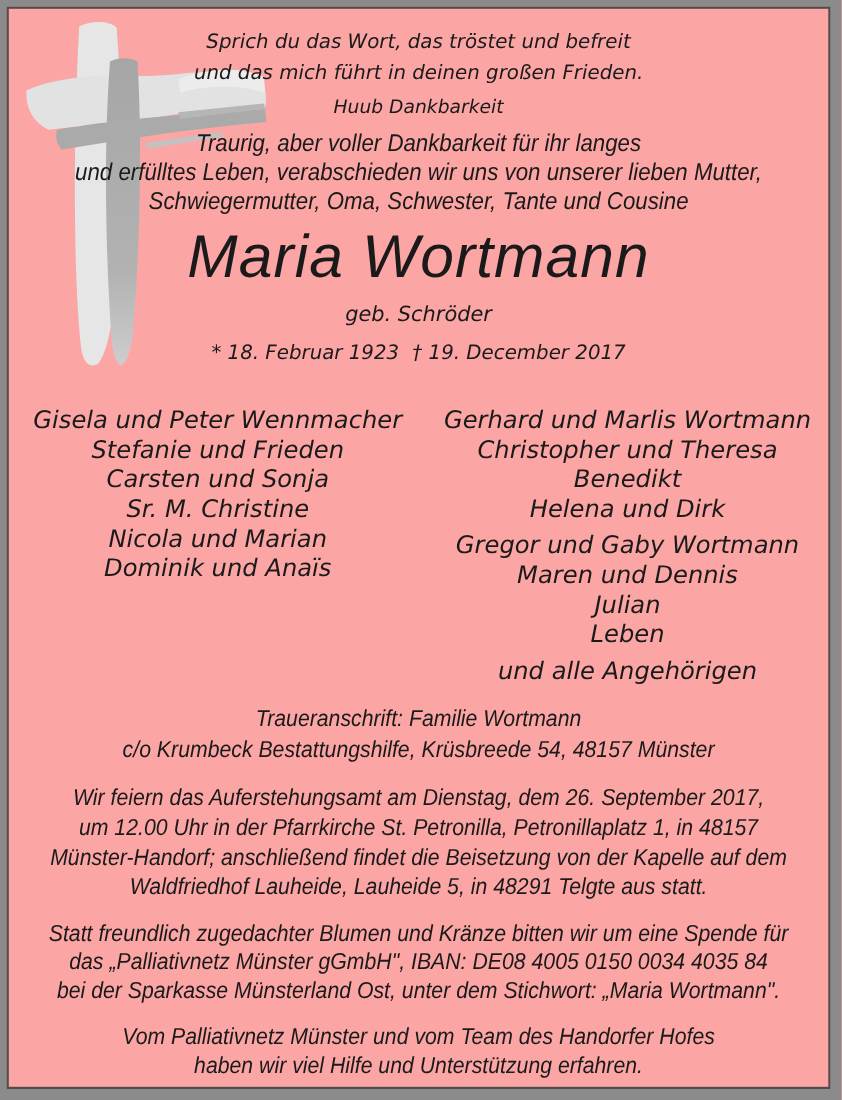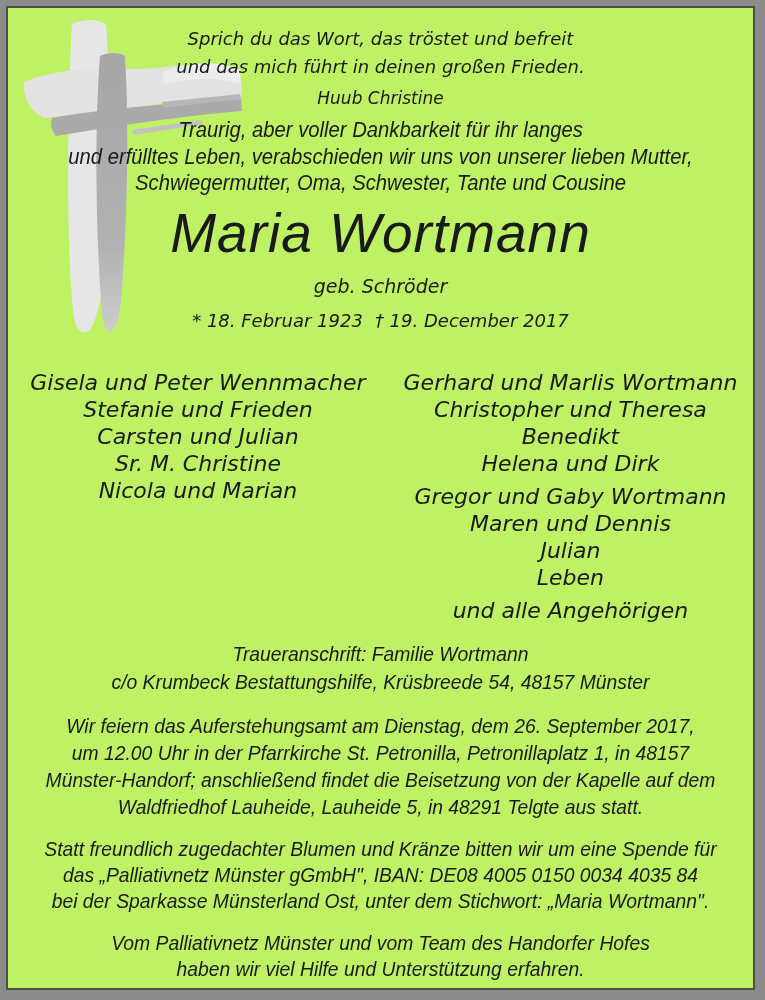--- a/index.html
+++ b/index.html
@@ -6,21 +6,21 @@
   body {
     width:765px; height:1000px;
     background:#8b8b8b;
     position:relative;
     font-style:italic;
     color:#1a1a1a;
     overflow:hidden;
   }
   .notice {
     position:absolute; left:6px; top:6px; width:749px; height:984px;
-    background:#bef264;
+    background:#fca5a5;
     border:2px solid #4e4e4e;
     box-sizing:border-box;
     overflow:hidden;
   }
   .watermark {
     position:absolute; left:4px; top:4px; width:232px; height:326px;
     z-index:0; pointer-events:none;
   }
   .block {
     position:absolute; left:0; right:0;
@@ -70,43 +70,44 @@
     <path fill="#aaaaaa" d="M40,106 C90,97 150,92 229,87 L230,99 C170,104 110,113 44,124 C39,118 38,111 40,106 Z"></path>
     <path fill="#b6b6b6" d="M150,90 L228,82 L229,87 L152,96 Z"></path>
     <path fill="#c2c2c2" d="M120,118 L190,108 L191,112 L122,123 Z"></path>
   </svg>
 
   <div class="block wide quote">
     <div>Sprich du das Wort, das tröstet und befreit</div>
     <div>und das mich führt in deinen großen Frieden.</div>
   </div>
 
-  <div class="block wide author">Huub Christine</div>
+  <div class="block wide author">Huub Dankbarkeit</div>
 
   <div class="block narrow intro">
     <div>Traurig, aber voller Dankbarkeit für ihr langes</div>
     <div>und erfülltes Leben, verabschieden wir uns von unserer lieben Mutter,</div>
     <div>Schwiegermutter, Oma, Schwester, Tante und Cousine</div>
   </div>
 
   <div class="block title">Maria Wortmann</div>
 
   <div class="block wide maiden">geb. Schröder</div>
 
   <div class="block wide dates">
     <span class="birth">* 18. Februar 1923</span><span>† 19. December 2017</span>
   </div>
 
   <div class="block wide names">
     <div class="col">
       <div class="name-line">Gisela und Peter Wennmacher</div>
       <div class="name-line">Stefanie und Frieden</div>
-      <div class="name-line">Carsten und Julian</div>
+      <div class="name-line">Carsten und Sonja</div>
       <div class="name-line">Sr. M. Christine</div>
       <div class="name-line">Nicola und Marian</div>
+      <div class="name-line">Dominik und Anaïs</div>
     </div>
     <div class="col">
       <div class="name-line">Gerhard und Marlis Wortmann</div>
       <div class="name-line">Christopher und Theresa</div>
       <div class="name-line">Benedikt</div>
       <div class="name-line">Helena und Dirk</div>
       <div class="name-line gap">Gregor und Gaby Wortmann</div>
       <div class="name-line">Maren und Dennis</div>
       <div class="name-line">Julian</div>
       <div class="name-line">Leben</div>

